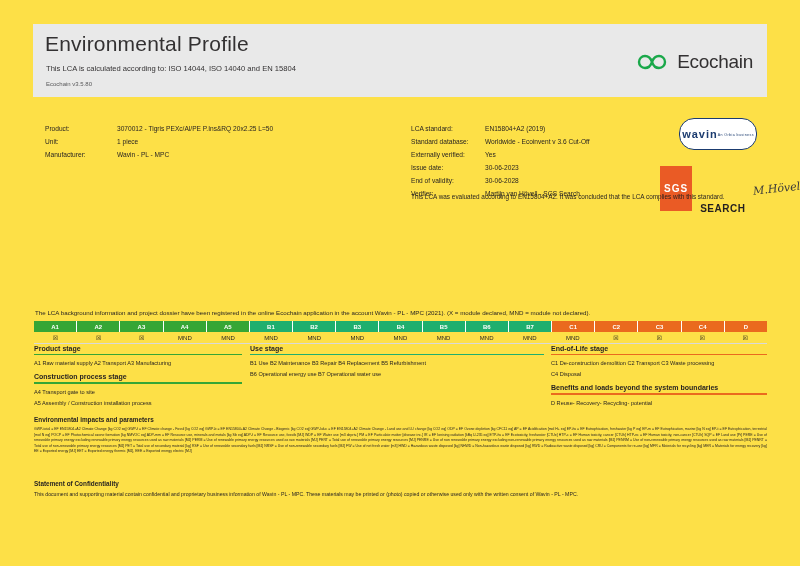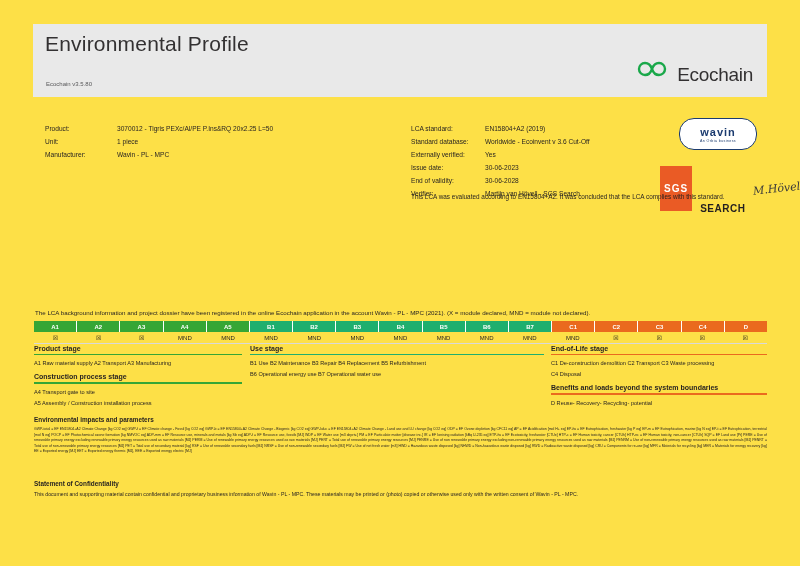--- a/index.html
+++ b/index.html
@@ -61,21 +61,20 @@
     gap: 8px;
   }
   .ecochain-mark {
     width: 34px;
     height: 18px;
   }
   .ecochain-word {
     font-size: 19px;
     color: #333132;
     letter-spacing: -0.3px;
-    margin-top: 13px;
   }
 
   
   .meta-left {
     position: absolute;
     left: 45px;
     top: 122px;
     width: 330px;
     font-size: 6.6px;
     line-height: 13px;
@@ -109,21 +108,21 @@
   .wavin-badge {
     position: absolute;
     left: 679px;
     top: 118px;
     width: 76px;
     height: 30px;
     border-radius: 15px;
     background: #ffffff;
     border: 1.2px solid #1b3b6f;
     display: flex;
-    flex-direction: column;
+    flex-direction: row;
     align-items: center;
     justify-content: center;
   }
   .wavin-badge .wname {
     font-size: 11px;
     font-weight: 700;
     color: #1b3b6f;
     letter-spacing: 1px;
   }
   .wavin-badge .wsub {
@@ -276,20 +275,21 @@
     color: #231f20;
   }
 </style>
 </head>
 <body>
 
 <div class="page">
 
   <div class="header">
     <div class="header-title">Environmental Profile</div>
+    <div class="header-sub">This LCA is calculated according to: ISO 14044, ISO 14040 and EN 15804</div>
     <div class="header-version">Ecochain v3.5.80</div>
     <div class="ecochain-logo">
       <span class="ecochain-mark">
         <svg width="34" height="18" viewBox="0 0 34 18">
           <path d="M10 3 A6 6 0 1 0 10 15 C14 15 16 12 17 9 C18 6 20 3 24 3 A6 6 0 1 1 24 15 C20 15 18 12 17 9 C16 6 14 3 10 3 Z" fill="none" stroke="#1aa84a" stroke-width="2.4"></path>
         </svg>
       </span>
       <span class="ecochain-word">Ecochain</span>
     </div>
   </div>

